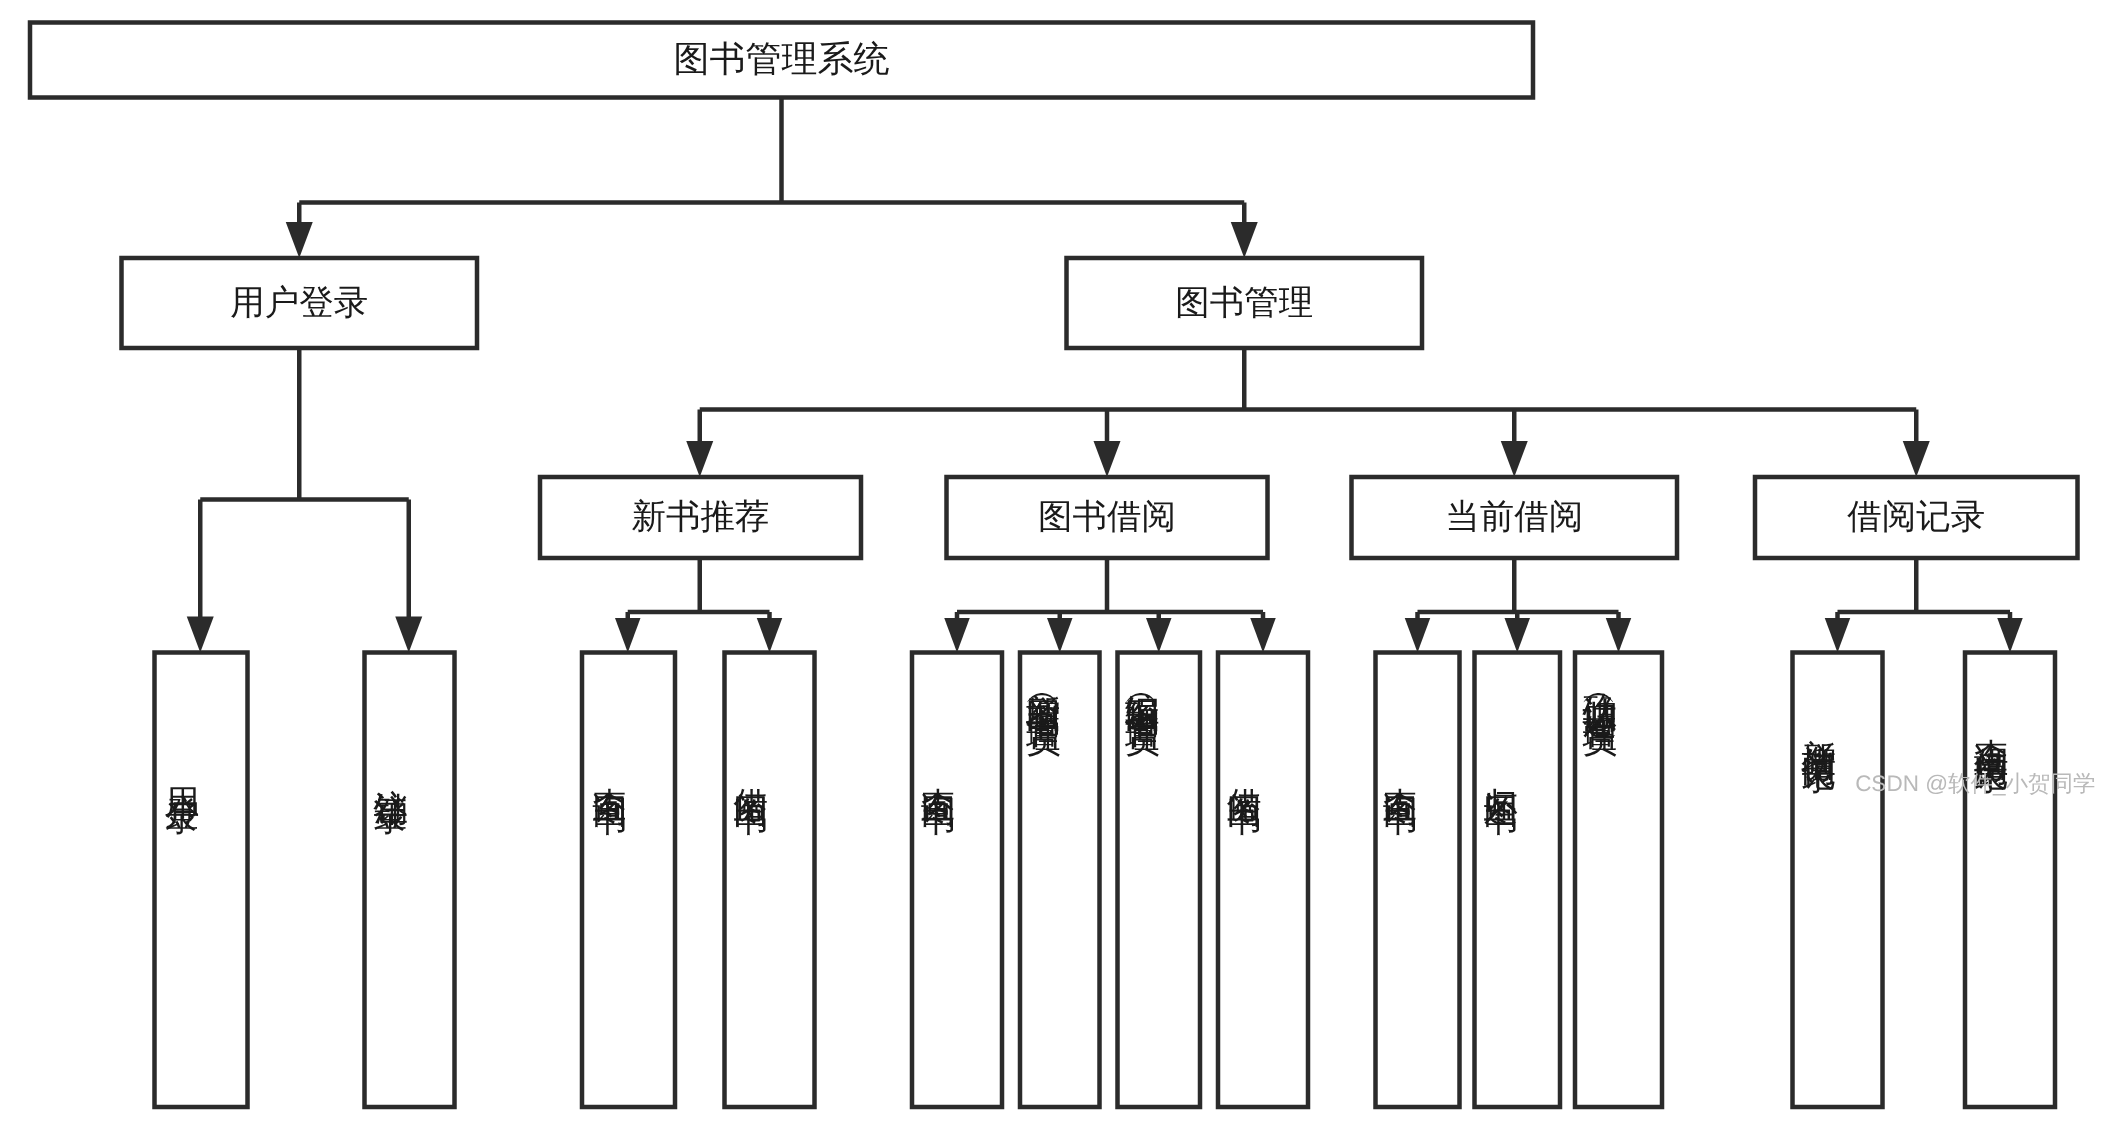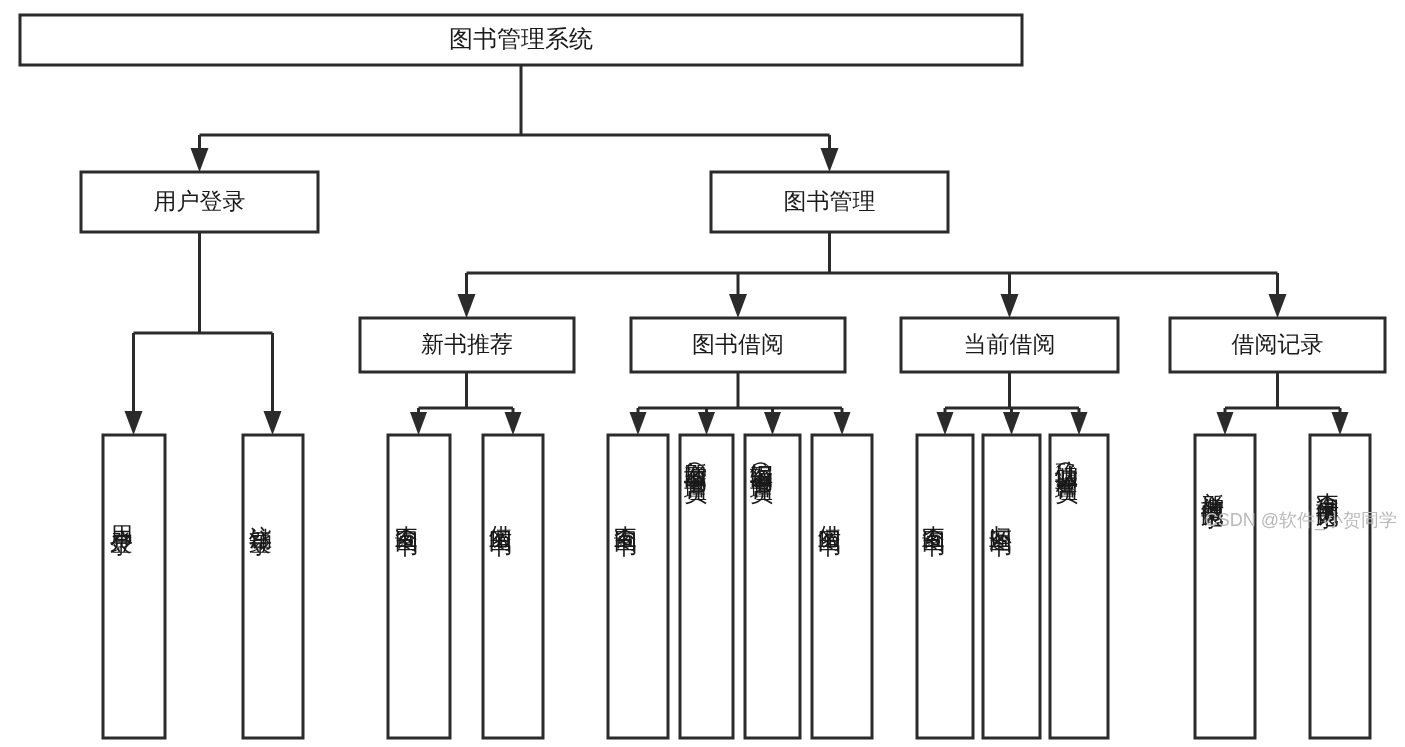--- a/index.html
+++ b/index.html
@@ -60,21 +60,21 @@
     letter-spacing: 3px;
     line-height: 1;
     white-space: nowrap;
     pointer-events: none;
   }
   .watermark {
     position: absolute;
     right: 8px;
     bottom: 4px;
     font-family: "Liberation Sans", "DejaVu Sans", sans-serif;
-    font-size: 18px;
+    font-size: 15px;
     color: #b9b9b9;
     white-space: nowrap;
   }
 </style>
 </head>
 <body>
 
 <div id="diagram-root">
 
   <svg id="flow-svg" viewBox="0 0 1405 747" xmlns="http://www.w3.org/2000/svg">

